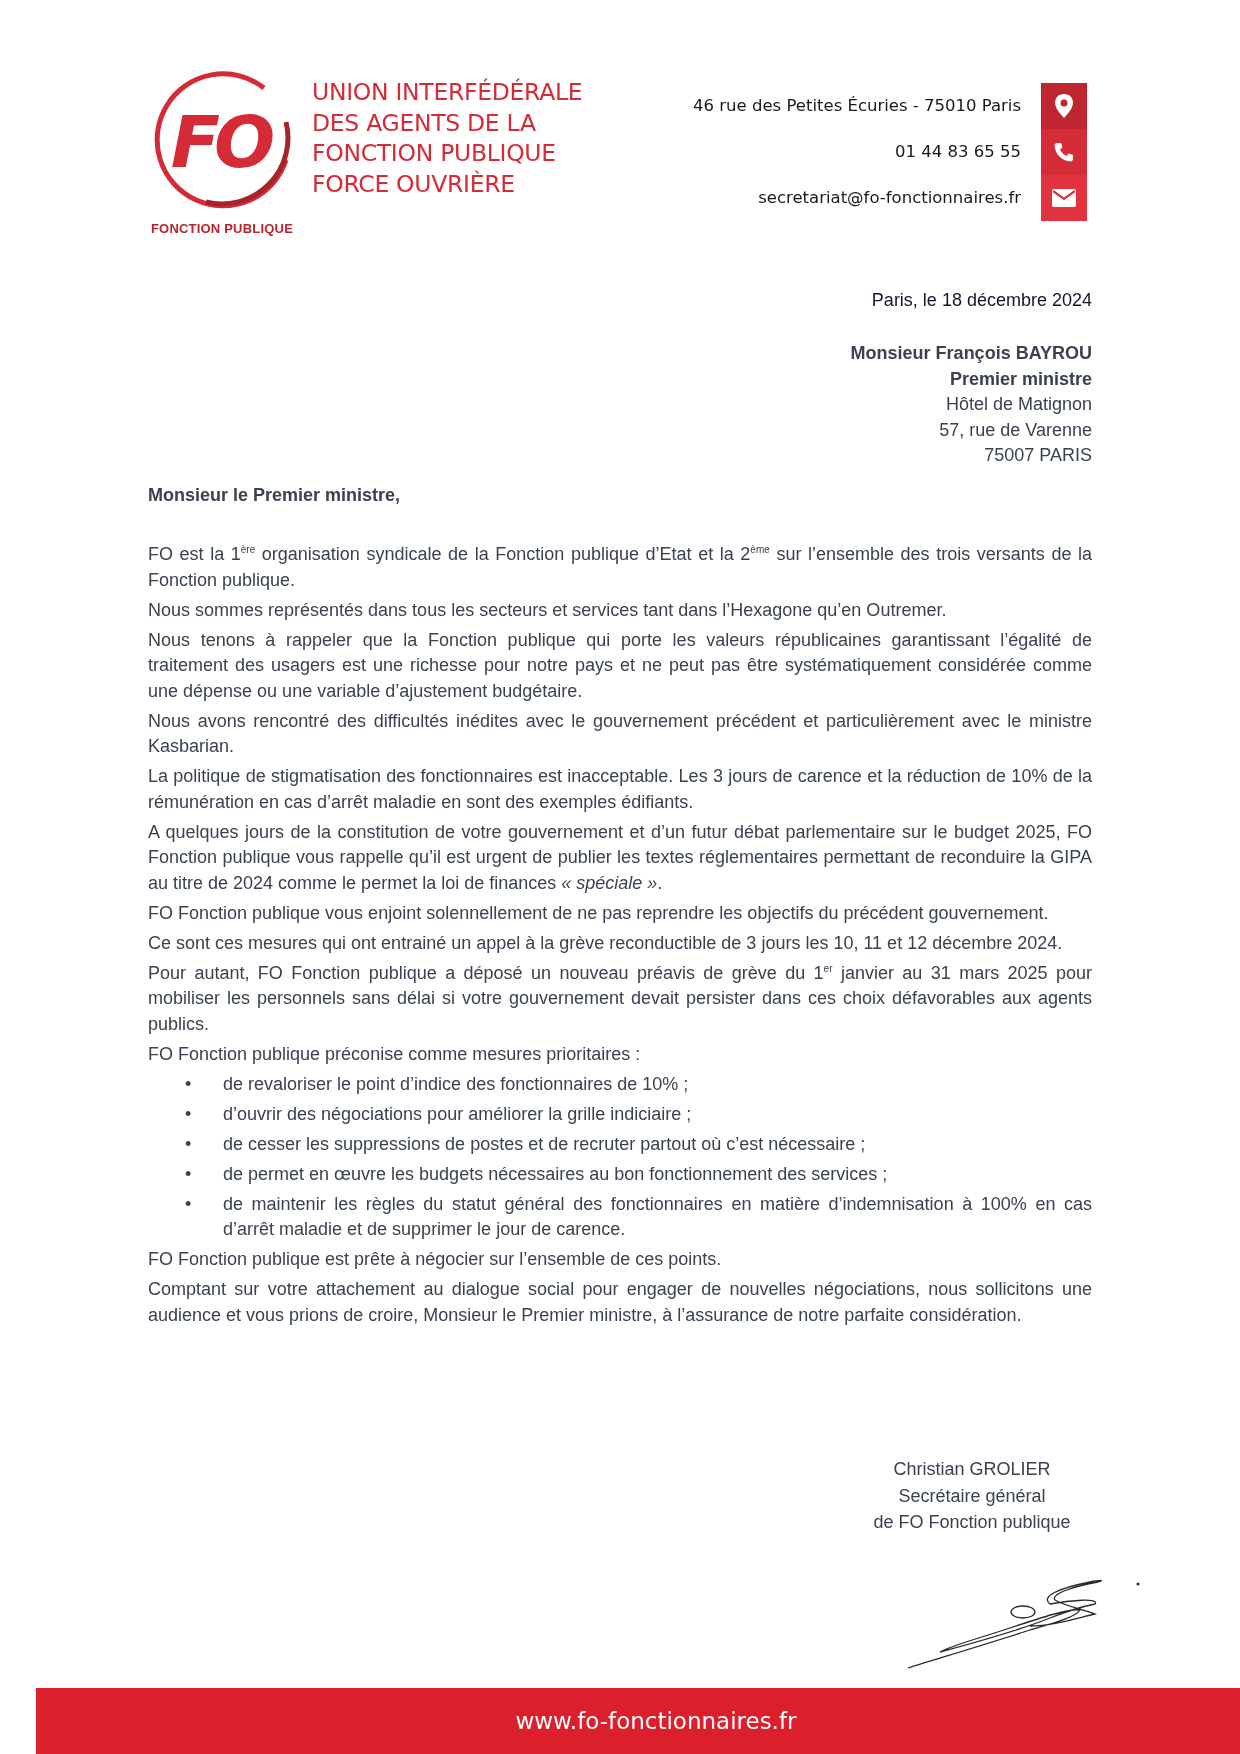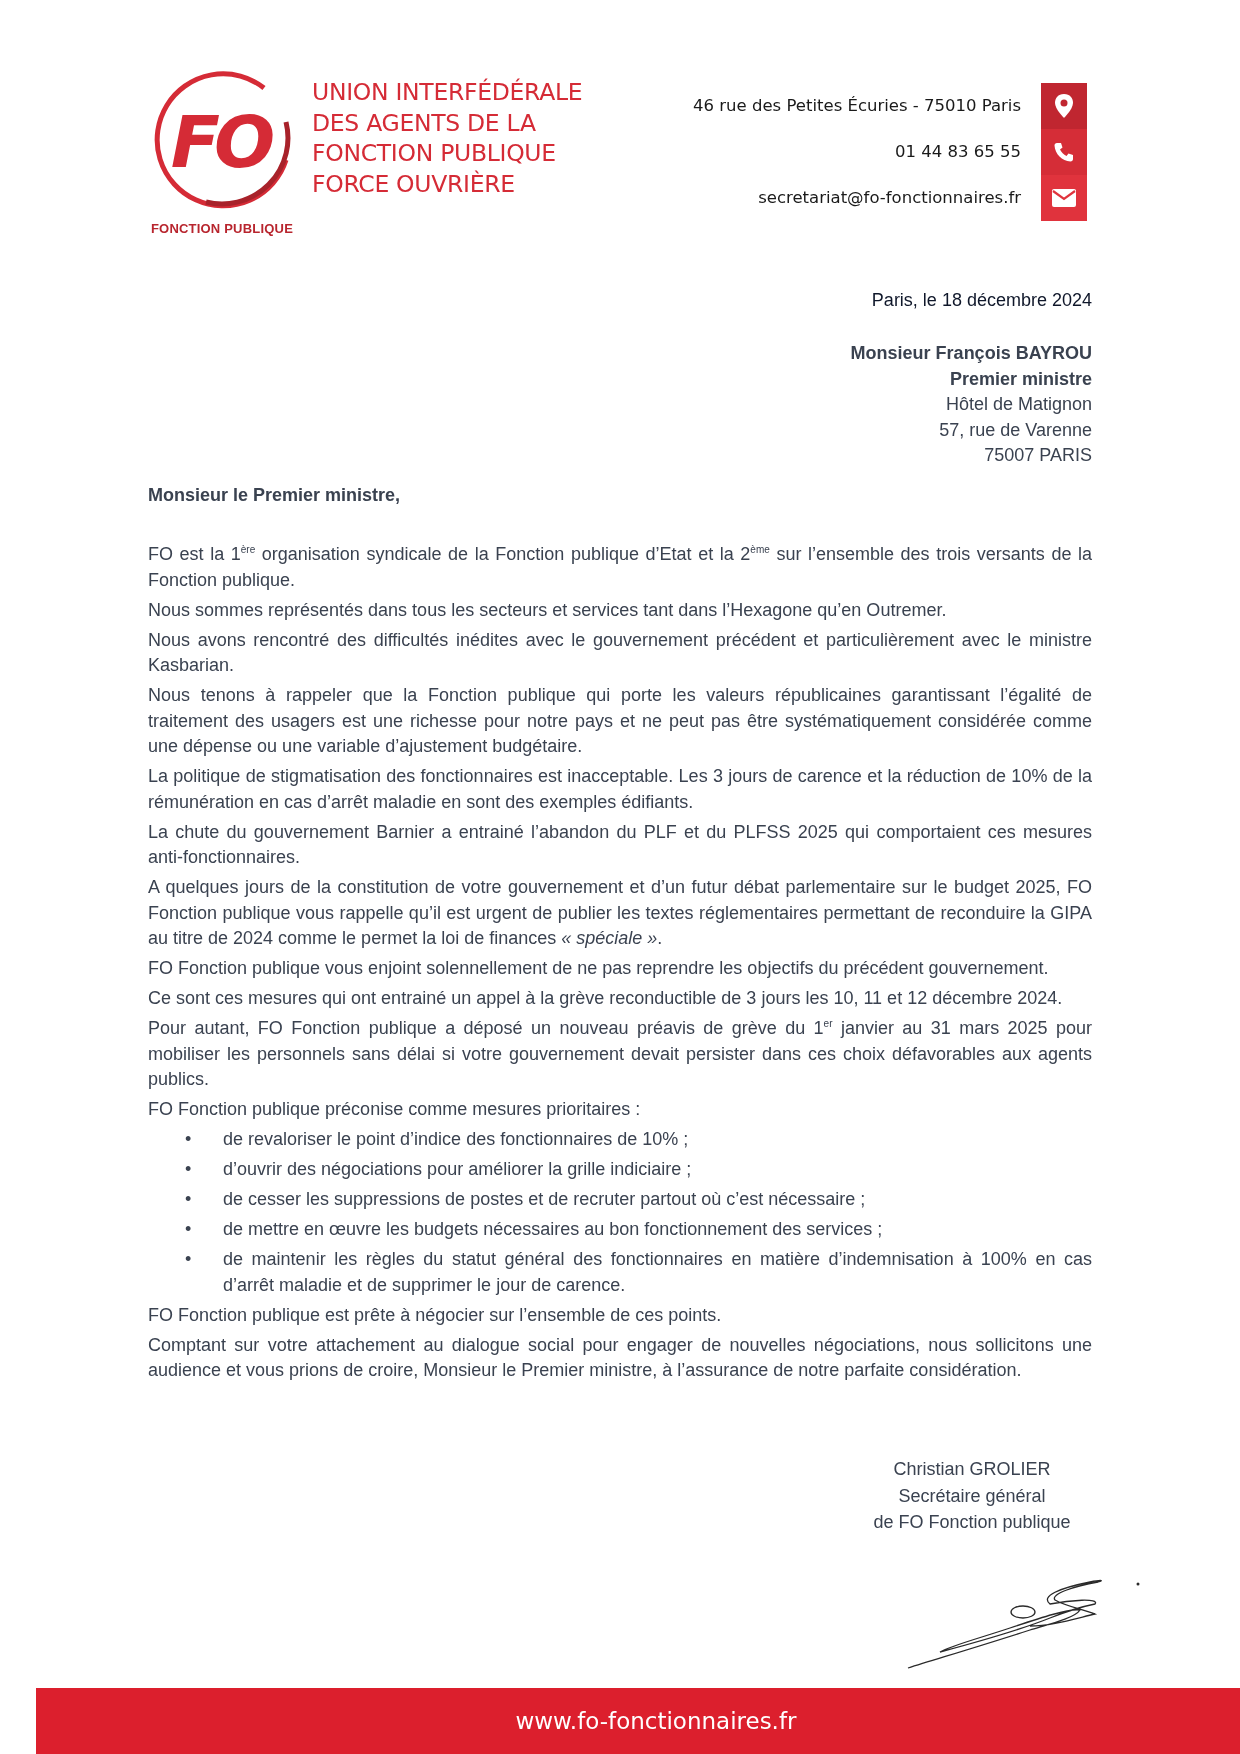--- a/index.html
+++ b/index.html
@@ -84,34 +84,33 @@
   <div>Hôtel de Matignon</div>
   <div>57, rue de Varenne</div>
   <div>75007 PARIS</div>
 </div>
 
 <div class="salutation">Monsieur le Premier ministre,</div>
 
 <div class="body">
   <p><span>FO est la 1</span><sup>ère</sup><span> organisation syndicale de la Fonction publique d’Etat et la 2</span><sup>ème</sup><span> sur l’ensemble des trois versants de la Fonction publique.</span></p>
   <p>Nous sommes représentés dans tous les secteurs et services tant dans l’Hexagone qu’en Outremer.</p>
+  <p>Nous tenons à rappeler que la Fonction publique qui porte les valeurs républicaines garantissant l’égalité de traitement des usagers est une richesse pour notre pays et ne peut pas être systématiquement considérée comme une dépense ou une variable d’ajustement budgétaire.</p>
   <p>Nous avons rencontré des difficultés inédites avec le gouvernement précédent et particulièrement avec le ministre Kasbarian.</p>
-  <p>Nous tenons à rappeler que la Fonction publique qui porte les valeurs républicaines garantissant l’égalité de traitement des usagers est une richesse pour notre pays et ne peut pas être systématiquement considérée comme une dépense ou une variable d’ajustement budgétaire.</p>
   <p>La politique de stigmatisation des fonctionnaires est inacceptable. Les 3 jours de carence et la réduction de 10% de la rémunération en cas d’arrêt maladie en sont des exemples édifiants.</p>
-  <p>La chute du gouvernement Barnier a entrainé l’abandon du PLF et du PLFSS 2025 qui comportaient ces mesures anti-fonctionnaires.</p>
   <p><span>A quelques jours de la constitution de votre gouvernement et d’un futur débat parlementaire sur le budget 2025, FO Fonction publique vous rappelle qu’il est urgent de publier les textes réglementaires permettant de reconduire la GIPA au titre de 2024 comme le permet la loi de finances </span><em>« spéciale »</em><span>.</span></p>
   <p>FO Fonction publique vous enjoint solennellement de ne pas reprendre les objectifs du précédent gouvernement.</p>
   <p>Ce sont ces mesures qui ont entrainé un appel à la grève reconductible de 3 jours les 10, 11 et 12 décembre 2024.</p>
   <p><span>Pour autant, FO Fonction publique a déposé un nouveau préavis de grève du 1</span><sup>er</sup><span> janvier au 31 mars 2025 pour mobiliser les personnels sans délai si votre gouvernement devait persister dans ces choix défavorables aux agents publics.</span></p>
   <p>FO Fonction publique préconise comme mesures prioritaires :</p>
   <ul>
     <li>de revaloriser le point d’indice des fonctionnaires de 10% ;</li>
     <li>d’ouvrir des négociations pour améliorer la grille indiciaire ;</li>
     <li>de cesser  les suppressions de postes et de recruter partout où c’est nécessaire ;</li>
-    <li>de mettre en œuvre les budgets nécessaires au bon fonctionnement des services ;</li>
+    <li>de permet en œuvre les budgets nécessaires au bon fonctionnement des services ;</li>
     <li>de maintenir les règles du statut général des fonctionnaires en matière d’indemnisation à 100% en cas d’arrêt maladie et de supprimer le jour de carence.</li>
   </ul>
   <p>FO Fonction publique est prête à négocier sur l’ensemble de ces points.</p>
   <p>Comptant sur votre attachement au dialogue social pour engager de nouvelles négociations, nous sollicitons une audience et vous prions de croire, Monsieur le Premier ministre, à l’assurance de notre parfaite considération.</p>
 </div>
 
 <div class="sign">
   <div>Christian GROLIER</div>
   <div>Secrétaire général</div>
   <div>de FO Fonction publique</div>

